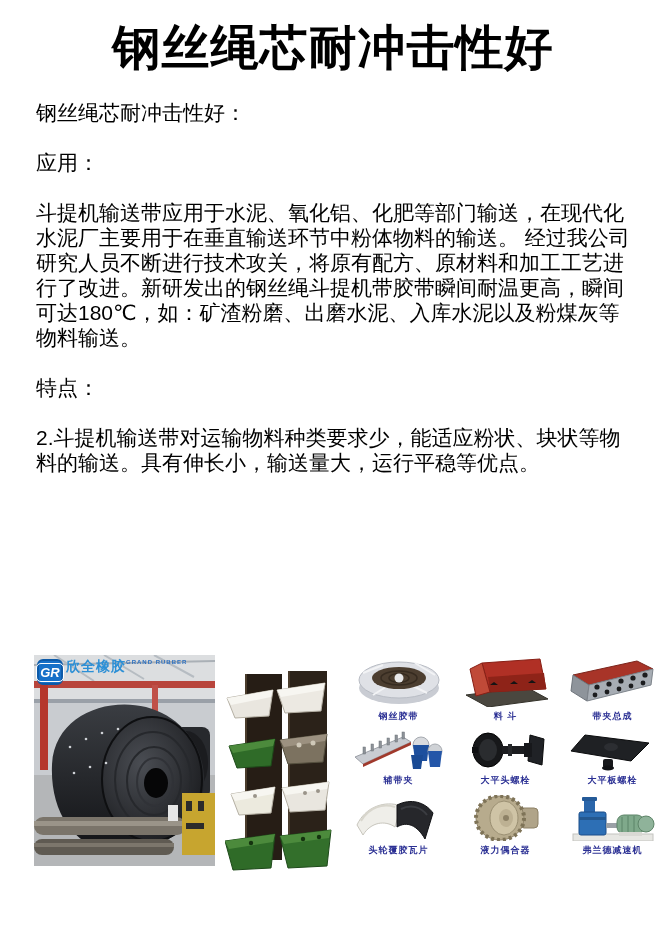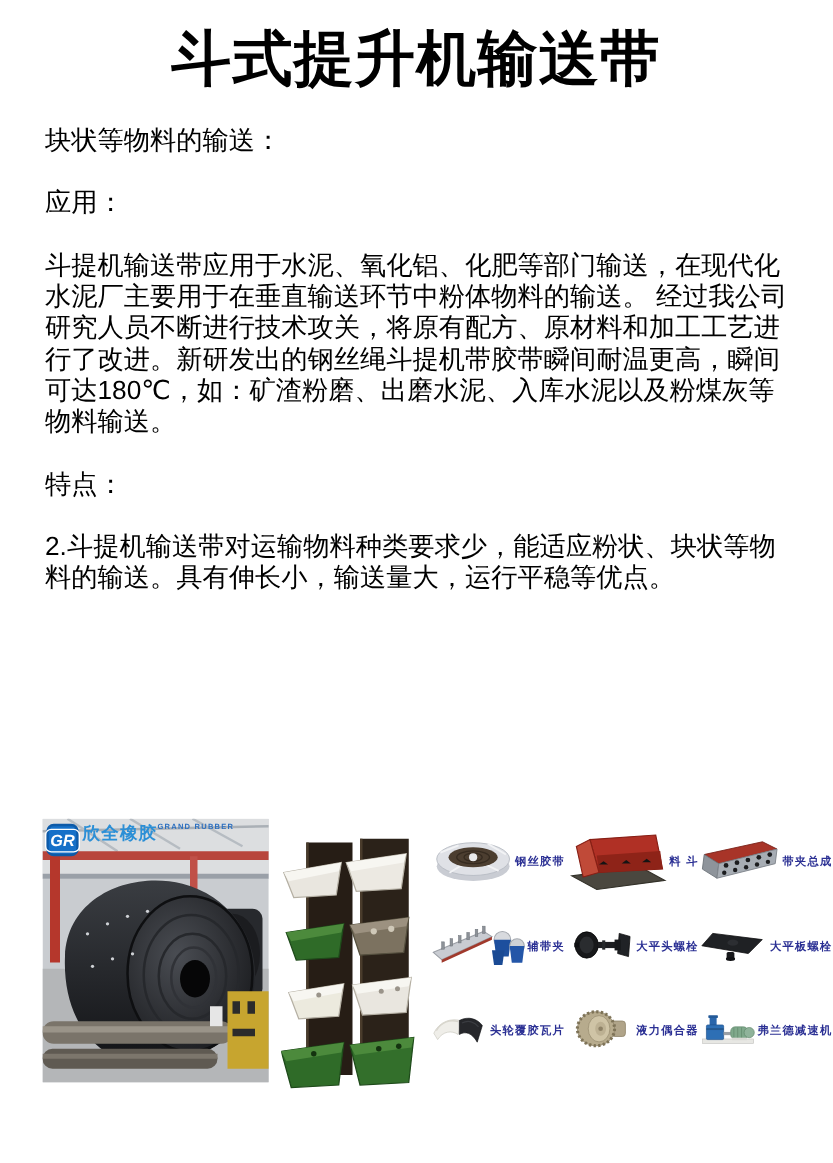--- a/index.html
+++ b/index.html
@@ -15,32 +15,32 @@
   .logo{position:absolute;left:3px;top:4px;display:flex;align-items:flex-start;gap:3px;}
   .logo-box{width:26px;height:26px;background:#1670c8;border-radius:6px;display:flex;
             align-items:center;justify-content:center;box-sizing:border-box;border:2px solid #0d5aa8;}
   .logo-box span{color:#fff;font-weight:700;font-style:italic;font-size:13px;
                  border:1.5px solid #fff;border-radius:5px;padding:0 3px;line-height:17px;}
   .logo-text{display:flex;flex-direction:row;}
   .logo-cn{font-size:14px;font-weight:700;color:#2b8fd6;line-height:15px;letter-spacing:1px;}
   .logo-en{font-size:6px;font-weight:700;color:#2b6fc0;letter-spacing:1px;}
   .grid{position:absolute;left:345px;top:652px;width:321px;display:grid;
         grid-template-columns:107px 107px 107px;grid-template-rows:73px 64px 70px;}
-  .cell{display:flex;flex-direction:row;align-items:center;justify-content:flex-end;padding-bottom:2px;}
+  .cell{display:flex;flex-direction:column;align-items:center;justify-content:flex-end;padding-bottom:2px;}
   .plabel{font-size:9px;font-weight:700;color:#2b3094;letter-spacing:1px;margin-top:3px;white-space:nowrap;}
 </style>
 </head>
 <body>
 
 <div class="page">
 
-  <h1 class="title">斗式提升机输送带</h1>
+  <h1 class="title">钢丝绳芯耐冲击性好</h1>
 
   <div class="doc">
-    <p>块状等物料的输送：</p>
+    <p>钢丝绳芯耐冲击性好：</p>
     <p>应用：</p>
     <p>斗提机输送带应用于水泥、氧化铝、化肥等部门输送，在现代化水泥厂主要用于在垂直输送环节中粉体物料的输送。 经过我公司研究人员不断进行技术攻关，将原有配方、原材料和加工工艺进行了改进。新研发出的钢丝绳斗提机带胶带瞬间耐温更高，瞬间可达180℃，如：矿渣粉磨、出磨水泥、入库水泥以及粉煤灰等物料输送。</p>
     <p>特点：</p>
     <p>2.斗提机输送带对运输物料种类要求少，能适应粉状、块状等物料的输送。具有伸长小，输送量大，运行平稳等优点。</p>
   </div>
 
   <div class="photos">
 
     <div class="photo-left">
       <svg width="181" height="211" viewBox="0 0 181 211">

